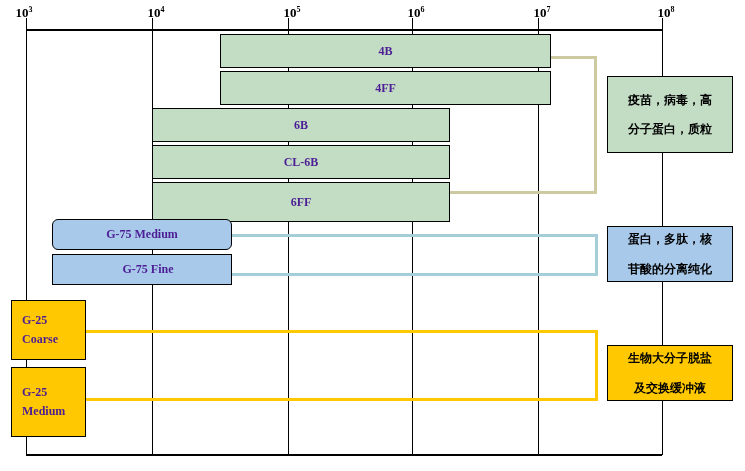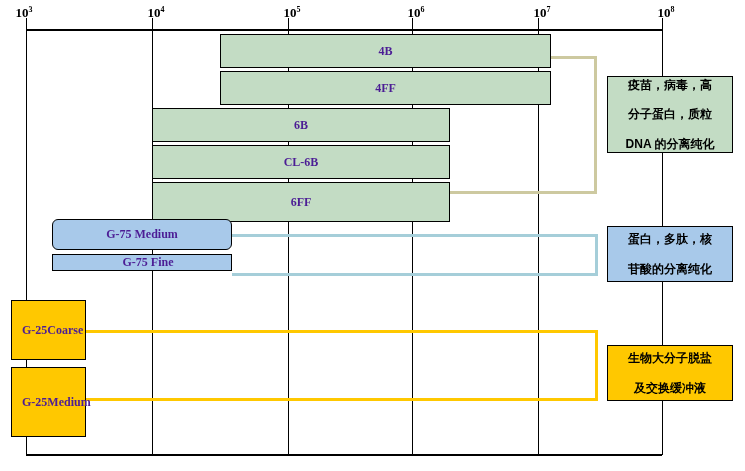--- a/index.html
+++ b/index.html
@@ -65,21 +65,21 @@
   }
   .bar.green{background:#c3dcc4;}
   .bar.blue{background:#a8c9ea;}
   .bar.yellow{
     background:#ffc800;
     justify-content:flex-start;
     align-items:center;
     padding-left:10px;
   }
   .bar.yellow .stacklabel{
-    display:flex;flex-direction:row;
+    display:flex;flex-direction:column;
     line-height:1.55;
     text-align:left;
   }
 
   
   .bracket{
     position:absolute;
     box-sizing:border-box;
     background:transparent;
   }
@@ -159,30 +159,29 @@
     <span>CL-6B</span>
   </div>
 
   <div class="bar green" style="left:152px;top:182px;width:298px;height:40px;">
     <span>6FF</span>
   </div>
 
   <div class="callout green-c" style="left:607px;top:76px;width:126px;height:77px;">
     <span class="ln">疫苗，病毒，高</span>
     <span class="ln">分子蛋白，质粒</span>
-    <span class="ln">DNA 的分离纯化</span>
   </div>
 
   <div class="bracket blue-br" style="left:232px;top:234px;width:366px;height:42px;"></div>
 
   <div class="bar blue" style="left:52px;top:219px;width:180px;height:31px;border-radius:6px;">
     <span>G-75 Medium</span>
   </div>
 
-  <div class="bar blue" style="left:52px;top:254px;width:180px;height:17px;padding-left:12px;">
+  <div class="bar blue" style="left:52px;top:254px;width:180px;height:31px;padding-left:12px;">
     <span>G-75 Fine</span>
   </div>
 
   <div class="callout blue-c" style="left:607px;top:226px;width:126px;height:56px;">
     <span class="ln">蛋白，多肽，核</span>
     <span class="ln">苷酸的分离纯化</span>
   </div>
 
   <div class="bracket yellow-br" style="left:85px;top:330px;width:513px;height:71px;"></div>
 

